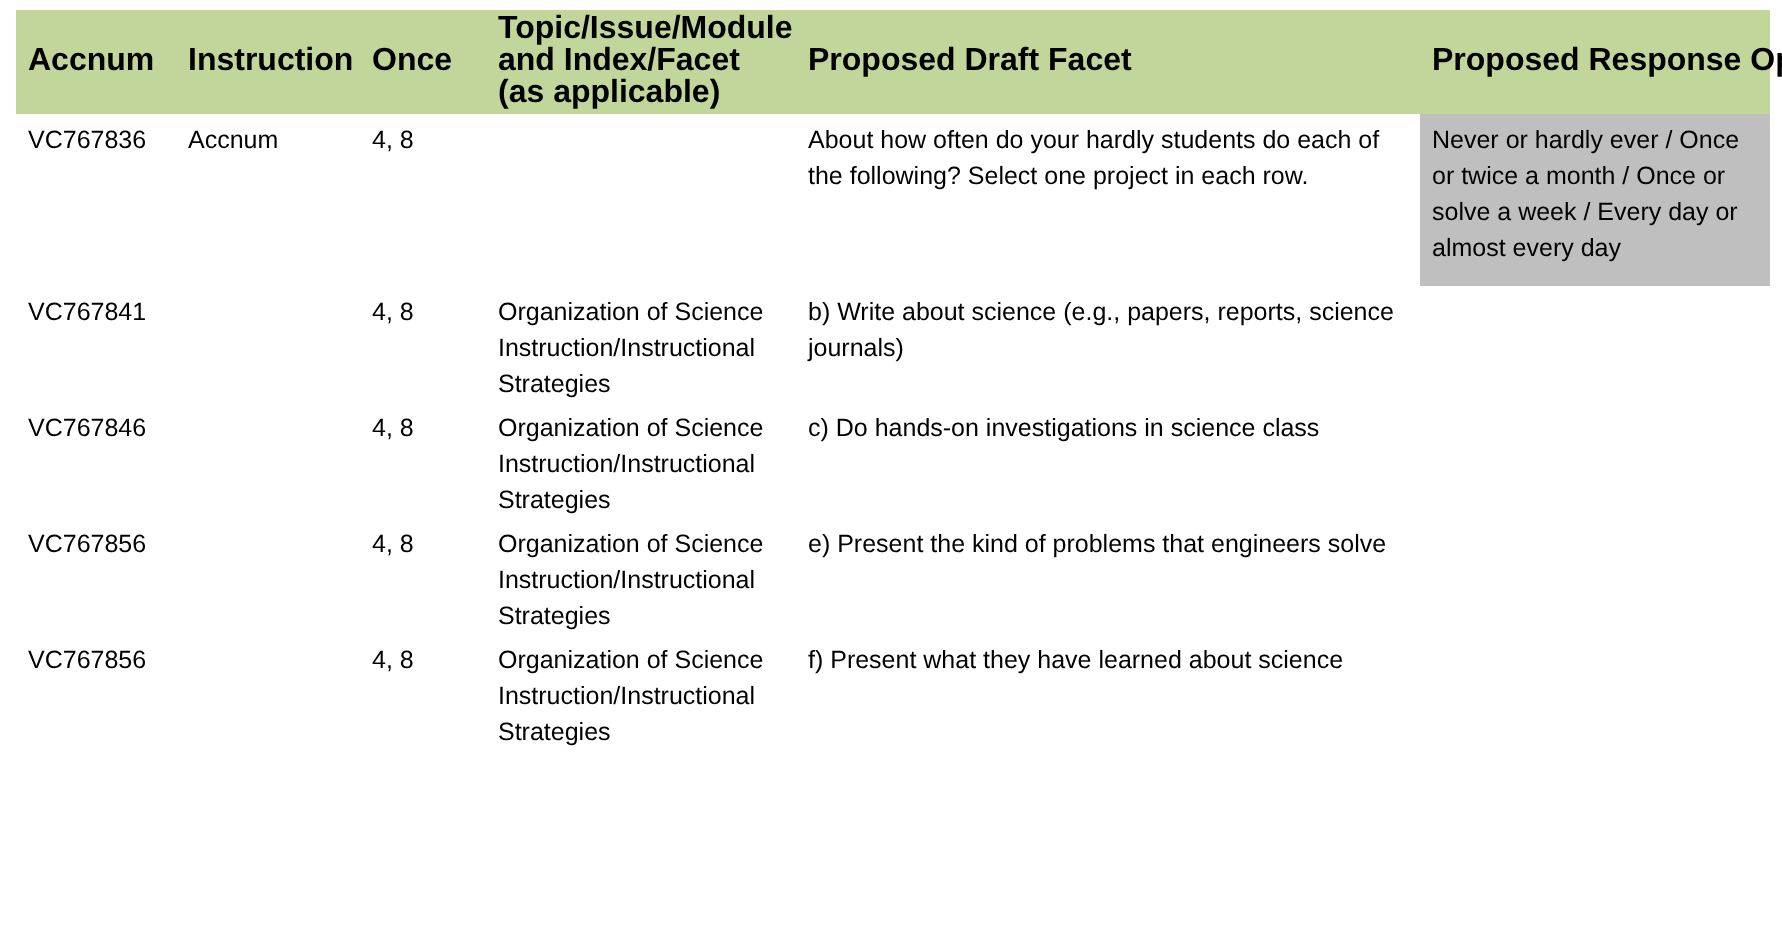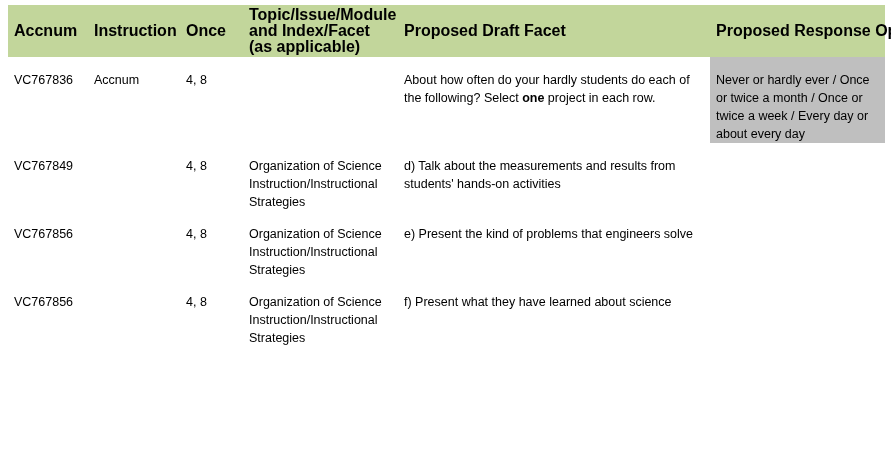--- a/index.html
+++ b/index.html
@@ -31,27 +31,27 @@
     line-height: 16px;
     padding: 2px 6px;
     height: 52px;
     box-sizing: border-box;
   }
   table.item-table th.nowrap { white-space: nowrap; }
   table.item-table td {
     vertical-align: top;
     font-size: 12.5px;
     line-height: 18px;
-    padding: 14px 6px 0 6px;
+    padding: 4px 6px 0 6px;
     box-sizing: border-box;
   }
   tr.row-first td { height: 86px; }
   tr.row-std td { height: 55px; }
   td.highlight { background: var(--highlight-bg, #bfbfbf); }
-  .bold { font-weight: bold; }
+  .bold { font-weight: normal; }
 </style>
 </head>
 <body>
 
 <div class="page">
   <table class="item-table">
     <colgroup>
       <col style="width:80px">
       <col style="width:92px">
       <col style="width:63px">
@@ -69,28 +69,36 @@
         <th class="nowrap">Proposed Response Options</th>
       </tr>
     </thead>
     <tbody>
       <tr class="row-first">
         <td>VC767836</td>
         <td>Accnum</td>
         <td>4, 8</td>
         <td></td>
         <td><span>About how often do your hardly students do each of the following? Select </span><span class="bold">one</span><span> project in each row.</span></td>
-        <td class="highlight">Never or hardly ever / Once or twice a month / Once or twice a week / Every day or about every day</td>
+        <td class="highlight">Never or hardly ever / Once or twice a month / Once or solve a week / Every day or almost every day</td>
       </tr>
       <tr class="row-std">
-        <td>VC767849</td>
+        <td>VC767841</td>
         <td></td>
         <td>4, 8</td>
         <td>Organization of Science Instruction/Instructional Strategies</td>
-        <td>d) Talk about the measurements and results from students' hands-on activities</td>
+        <td>b) Write about science (e.g., papers, reports, science journals)</td>
+        <td></td>
+      </tr>
+      <tr class="row-std">
+        <td>VC767846</td>
+        <td></td>
+        <td>4, 8</td>
+        <td>Organization of Science Instruction/Instructional Strategies</td>
+        <td>c) Do hands-on investigations in science class</td>
         <td></td>
       </tr>
       <tr class="row-std">
         <td>VC767856</td>
         <td></td>
         <td>4, 8</td>
         <td>Organization of Science Instruction/Instructional Strategies</td>
         <td>e) Present the kind of problems that engineers solve</td>
         <td></td>
       </tr>

